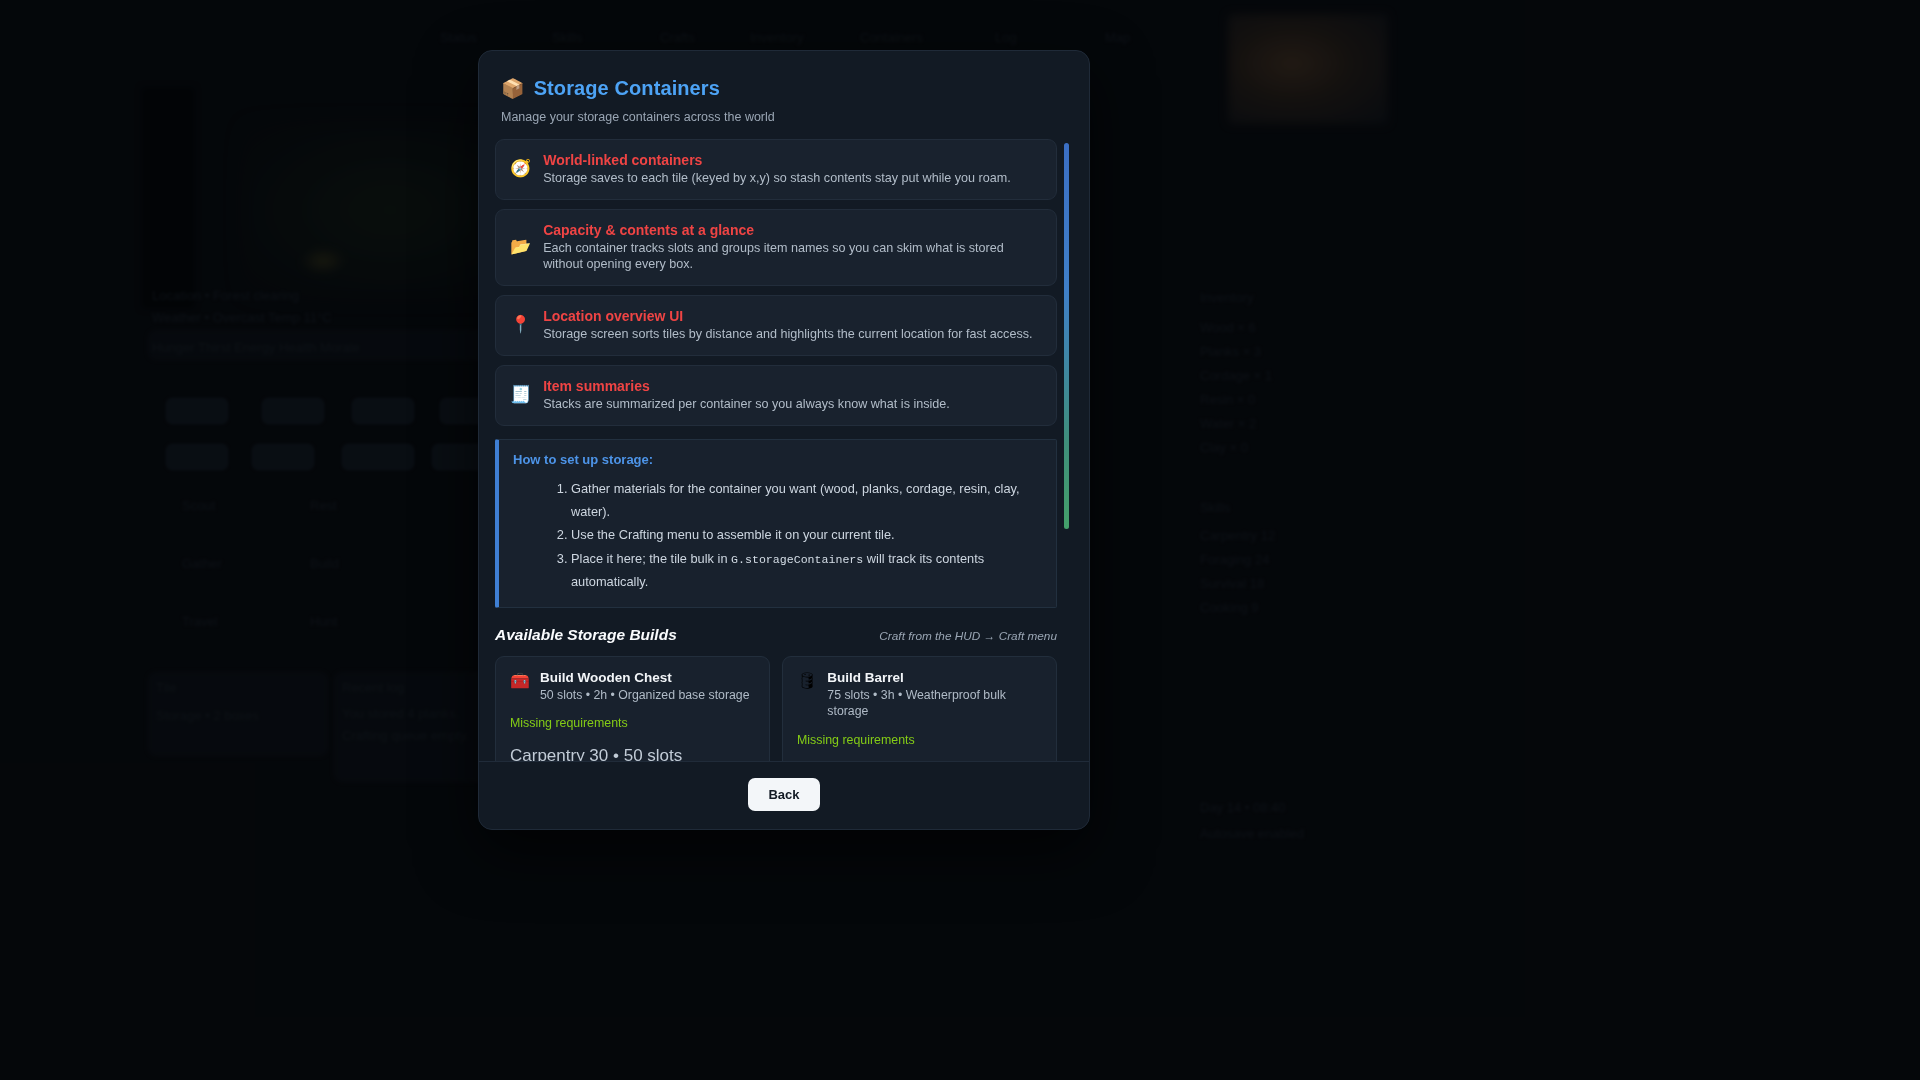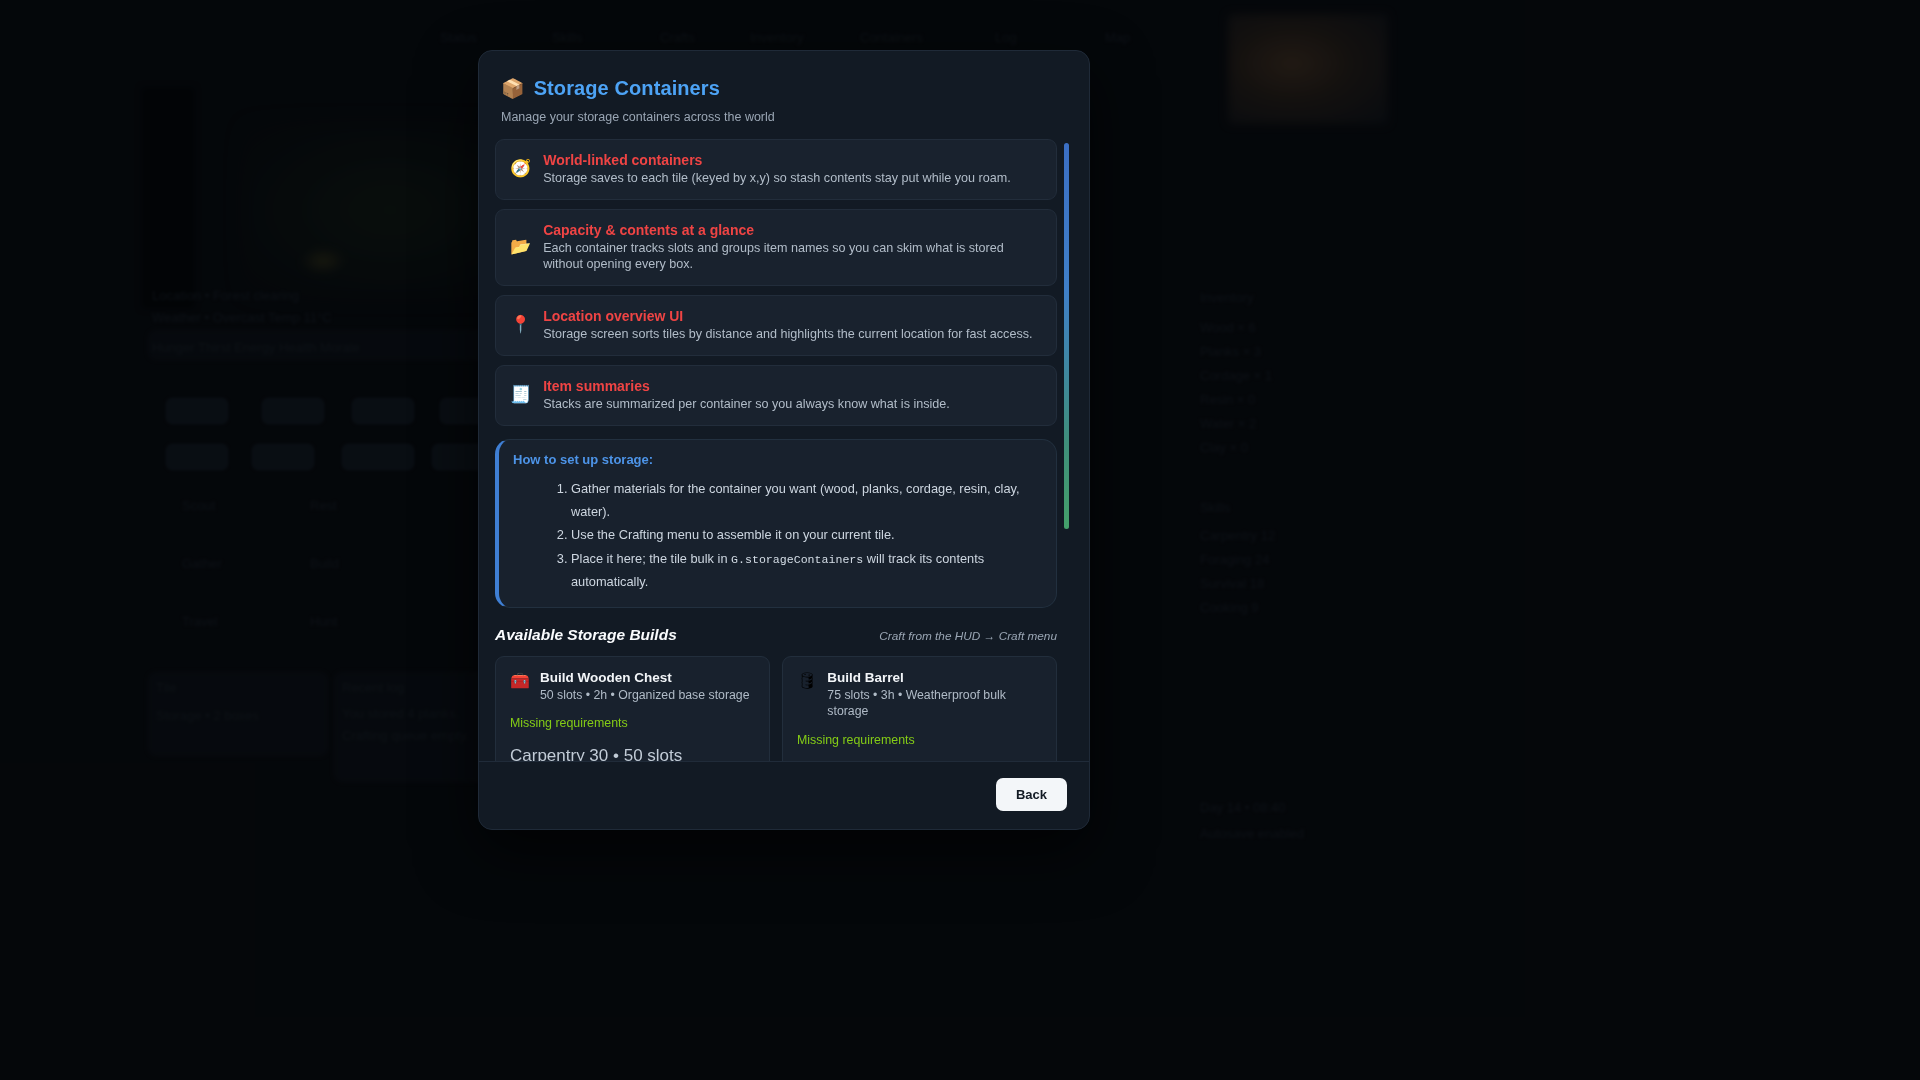--- a/index.html
+++ b/index.html
@@ -142,21 +142,21 @@
     color: #b2bdc9;
     font-size: 12.6px;
     line-height: 1.33;
   }
 
   
   .howto {
     background: #18212d;
     border: 1px solid #22303f;
     border-left: 4px solid #3f7fd4;
-    border-radius: 15px;
+    border-radius: 2px;
     padding: 12px 14px 14px 14px;
     margin: 13px 0 4px 0;
   }
   .howto-title {
     color: #4d94e8;
     font-size: 13px;
     font-weight: bold;
     margin-bottom: 10px;
   }
   .howto ol {
@@ -223,21 +223,21 @@
     font-size: 17px;
     margin-top: 16px;
   }
 
   
   .modal-foot {
     flex: 0 0 auto;
     border-top: 1px solid #202b39;
     padding: 16px 22px 18px 22px;
     display: flex;
-    justify-content: flex-end;
+    justify-content: center;
   }
   .back-btn {
     background: #f3f6f9;
     color: #121a24;
     border: none;
     border-radius: 7px;
     font-family: "Liberation Sans", sans-serif;
     font-size: 13px;
     font-weight: bold;
     padding: 9px 20px;

